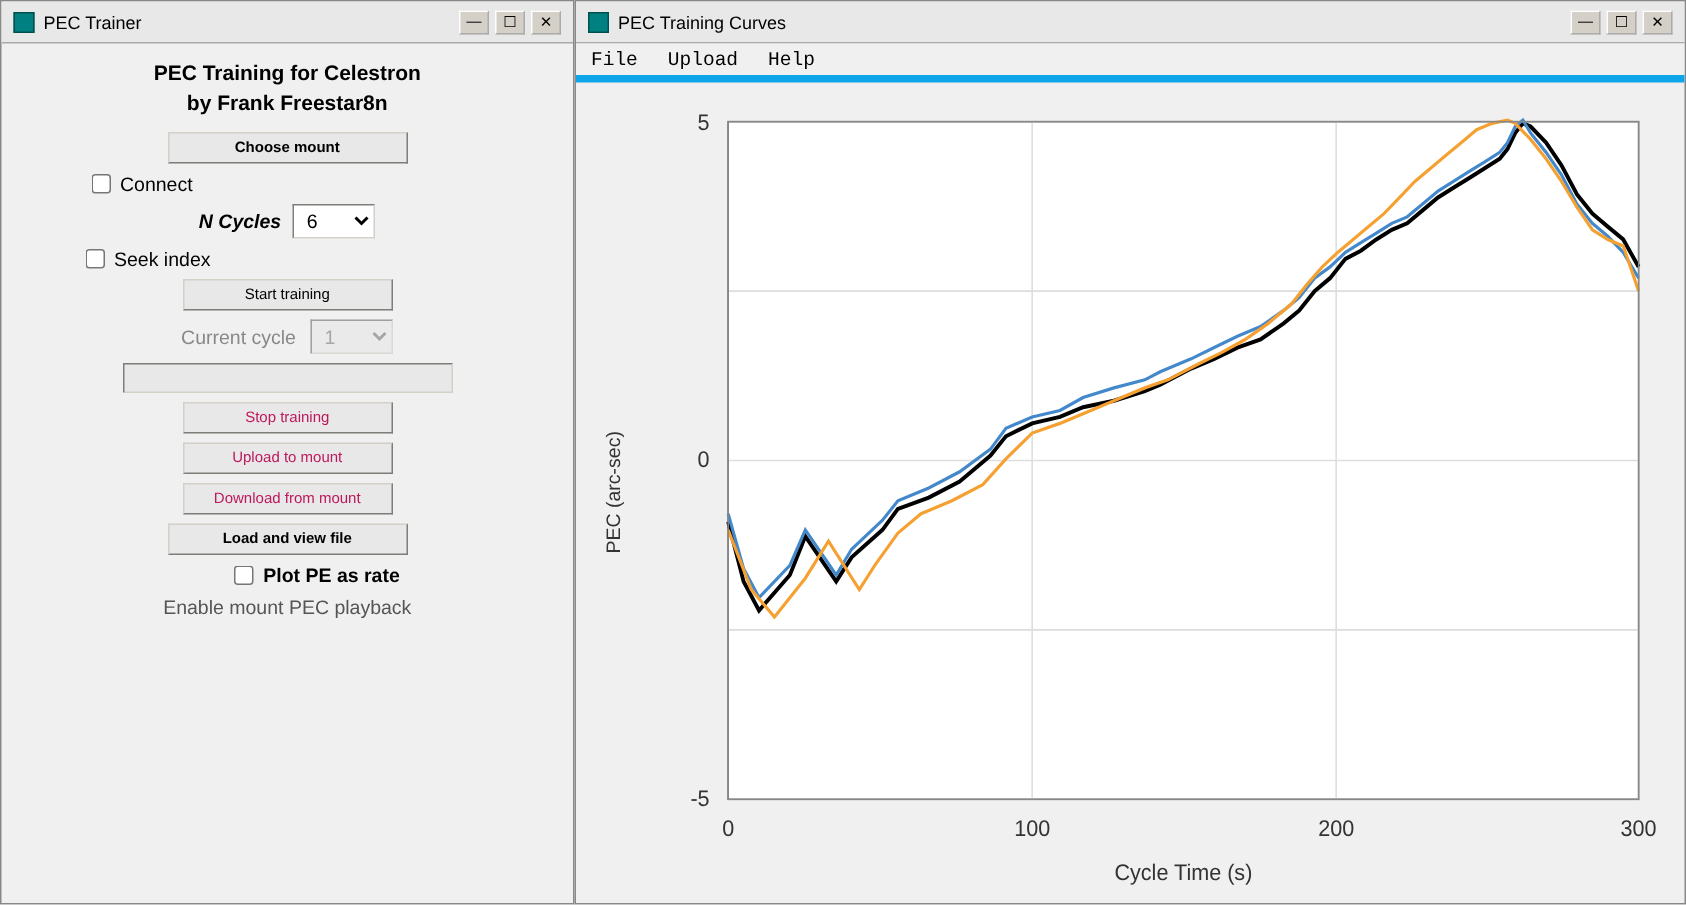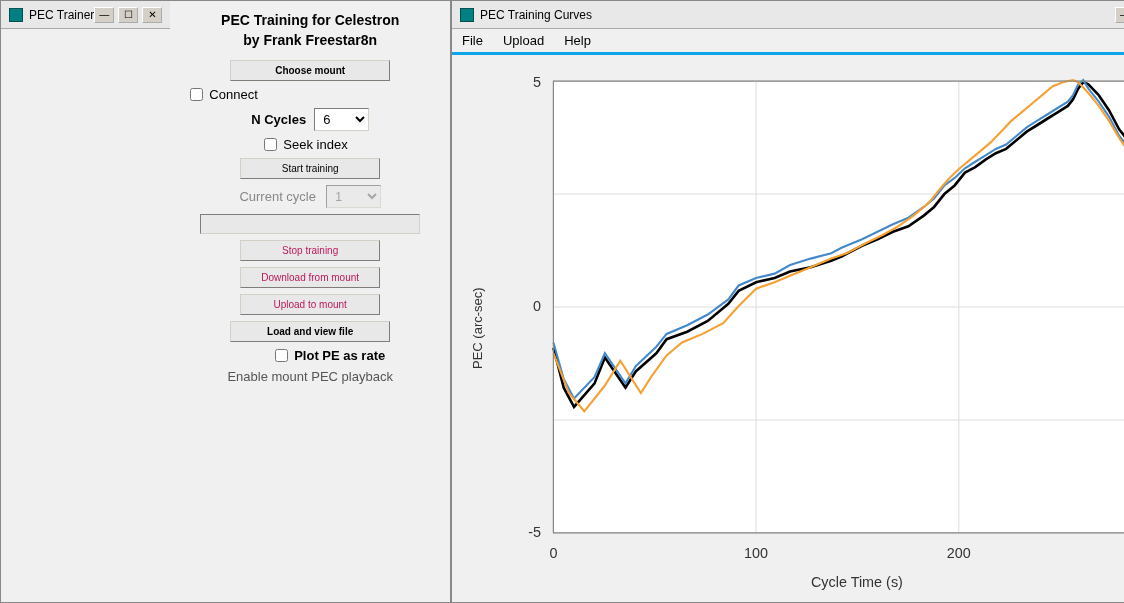--- a/index.html
+++ b/index.html
@@ -8,26 +8,26 @@
       font-size: 13px;
       background: #c0c0c0;
       display: flex;
       width: 1124px;
       height: 603px;
       overflow: hidden;
     }
 
     
     .left-panel {
-      width: 451px;
+      width: 383px;
       height: 603px;
       background: #f0f0f0;
       border: 1px solid #888;
       display: flex;
-      flex-direction: row;
+      flex-direction: column;
       flex-shrink: 0;
       justify-content: center;
     }
     .window-titlebar {
       background: #e8e8e8;
       border-bottom: 1px solid #aaa;
       padding: 4px 8px;
       display: flex;
       align-items: center;
       justify-content: space-between;
@@ -98,48 +98,50 @@
     .btn-disabled {
       color: #be185d;
       cursor: default;
     }
 
     .checkbox-row {
       display: flex;
       align-items: center;
       gap: 6px;
       align-self: flex-start;
+      margin-left: 40px;
     }
     .checkbox-row input[type="checkbox"] {
       margin: 0;
     }
 
     .n-cycles-row {
       display: flex;
       align-items: center;
       gap: 8px;
     }
     .n-cycles-label {
       font-weight: bold;
+      font-style: italic;
     }
     .dropdown {
       border: 1px inset #d4d0c8;
       background: #fff;
       padding: 2px 4px;
       font-size: 13px;
       width: 55px;
       cursor: pointer;
     }
 
     .seek-index-row {
       display: flex;
       align-items: center;
       gap: 6px;
       align-self: flex-start;
-      margin-left: 74px;
+      margin-left: 36px;
     }
 
     .current-cycle-row {
       display: flex;
       align-items: center;
       gap: 10px;
       color: #888;
     }
     .current-cycle-label {
       color: #888;
@@ -196,25 +198,26 @@
       border-bottom: 1px solid #aaa;
       padding: 4px 8px;
       display: flex;
       align-items: center;
       justify-content: space-between;
       height: 28px;
     }
 
     .menu-bar {
       background: #f0f0f0;
-      border-bottom: 3px solid #0ea5e9;
+      border-bottom: 5px solid #0ea5e9;
       display: flex;
       padding: 2px 0;
       height: 26px;
       align-items: center;
+      font-family: Liberation Mono, monospace;
     }
     .menu-item {
       padding: 2px 10px;
       cursor: pointer;
       font-size: 13px;
       color: #000;
     }
 
     .chart-area {
       flex: 1;
@@ -302,22 +305,22 @@
       <select class="cycle-dropdown" disabled="">
         <option>1</option>
       </select>
     </div>
 
     <div class="progress-bar-container">
       <div class="progress-bar-fill"></div>
     </div>
 
     <button class="btn btn-disabled">Stop training</button>
+    <button class="btn btn-disabled">Upload to mount</button>
     <button class="btn btn-disabled">Download from mount</button>
-    <button class="btn btn-disabled">Upload to mount</button>
     <button class="btn btn-bold">Load and view file</button>
 
     <div class="plot-pe-row">
       <input type="checkbox" style="">
       <span class="plot-pe-label">Plot PE as rate</span>
     </div>
 
     <span class="enable-mount-label">Enable mount PEC playback</span>
   </div>
 </div>

